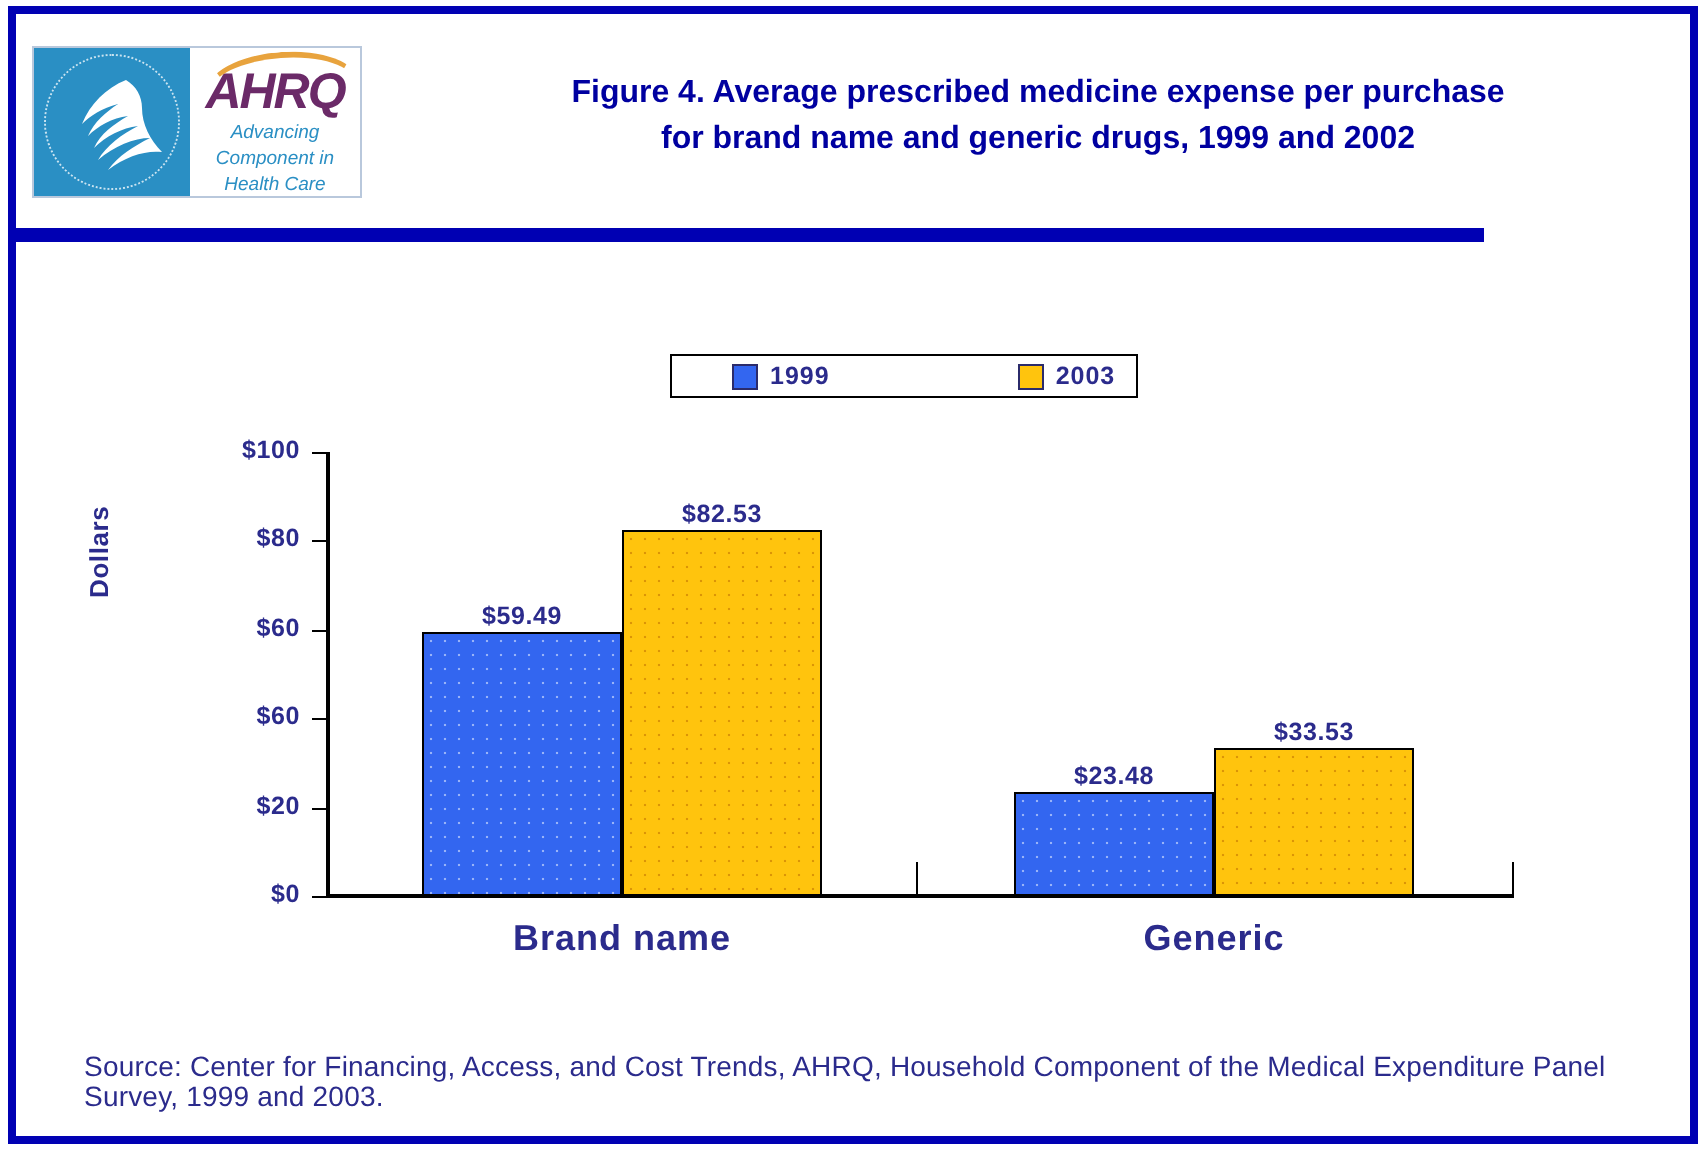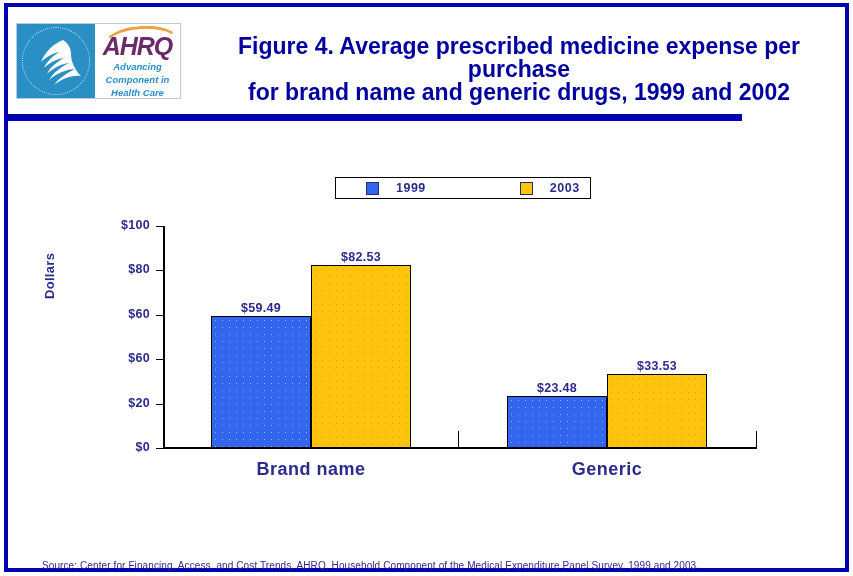--- a/index.html
+++ b/index.html
@@ -100,34 +100,34 @@
     border-top: 3px solid #e8a33d;
     border-radius: 60% 60% 0 0 / 100% 100% 0 0;
     border-left: 2px solid transparent;
     border-right: 2px solid transparent;
     transform: rotate(-4deg);
   }
   .tagline {
     display: block;
     margin-top: 2px;
     font-size: 9.5px;
-    font-weight: bold;
+    font-weight: normal;
     font-style: italic;
     color: #2a8fc4;
     line-height: 11px;
   }
 
   .title {
     position: absolute;
     left: 186px;
     top: 28px;
     width: 650px;
     text-align: center;
     color: #0000A0;
-    font-size: 23px;
+    font-size: 16px;
     font-weight: bold;
     line-height: 23px;
   }
 
   .hr-thick {
     position: absolute;
     left: 0px;
     top: 107px;
     width: 734px;
     height: 7px;
@@ -147,21 +147,21 @@
     position: absolute;
     left: 327px;
     top: 56px;
     border: 1px solid #000000;
     background: #ffffff;
     padding: 3px 10px 3px 10px;
     display: flex;
     gap: 74px;
     align-items: center;
   }
-  .legend-item { display: flex; align-items: center; gap: 17px; padding-left: 20px; }
+  .legend-item { display: flex; align-items: center; gap: 6px; padding-left: 20px; }
   .legend-swatch {
     width: 11px;
     height: 11px;
     border: 1px solid #2b2b6b;
     display: block;
   }
   .legend-label {
     font-size: 12.5px;
     font-weight: bold;
     color: #2B2B8C;
@@ -289,25 +289,24 @@
     font-weight: bold;
     color: #2B2B8C;
     text-align: center;
     letter-spacing: 0.5px;
   }
   .source {
     position: absolute;
     left: 34px;
     top: 519px;
     width: 780px;
-    font-size: 10px;
+    font-size: 14px;
     color: #2B2B8C;
     line-height: 15px;
     letter-spacing: 0.1px;
-    margin-top: 32px;
   }
 </style>
 </head>
 <body>
 
 <div id="page">
   <div class="frame">
 
     <div class="header">
 

